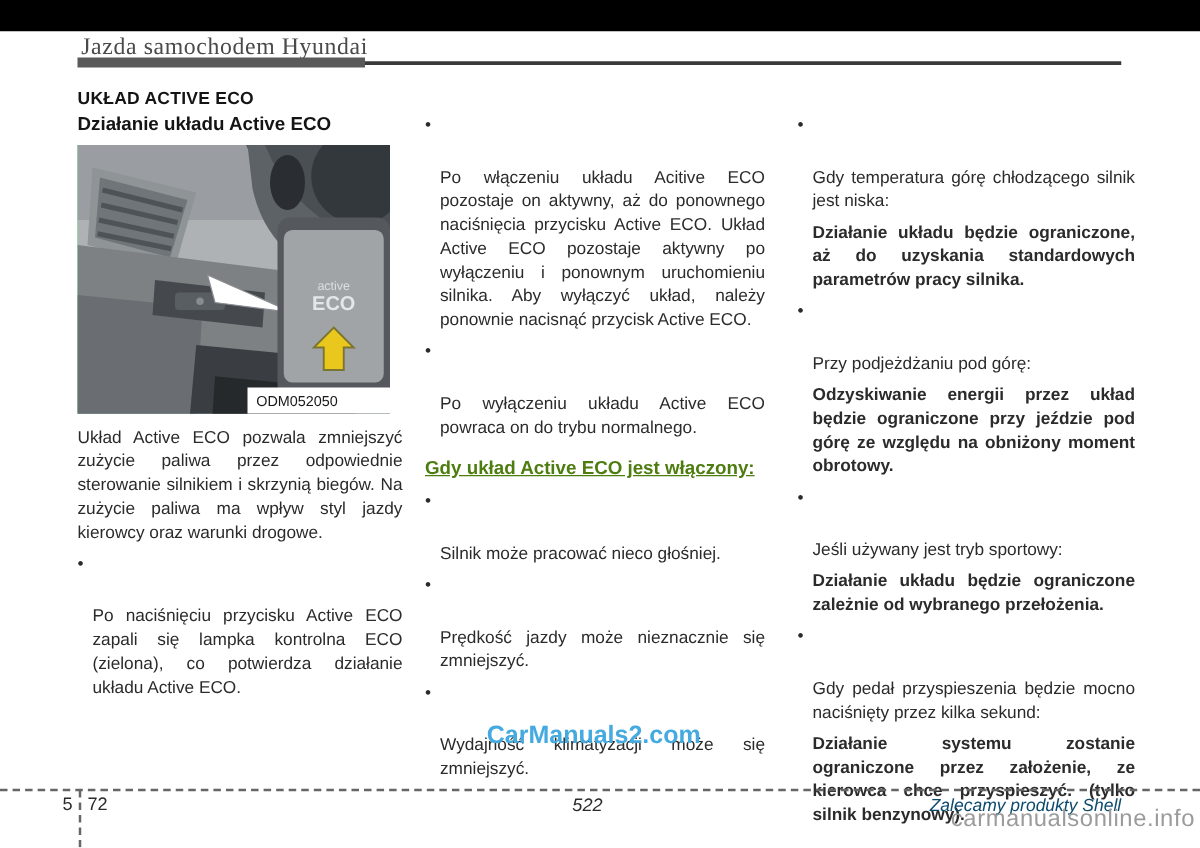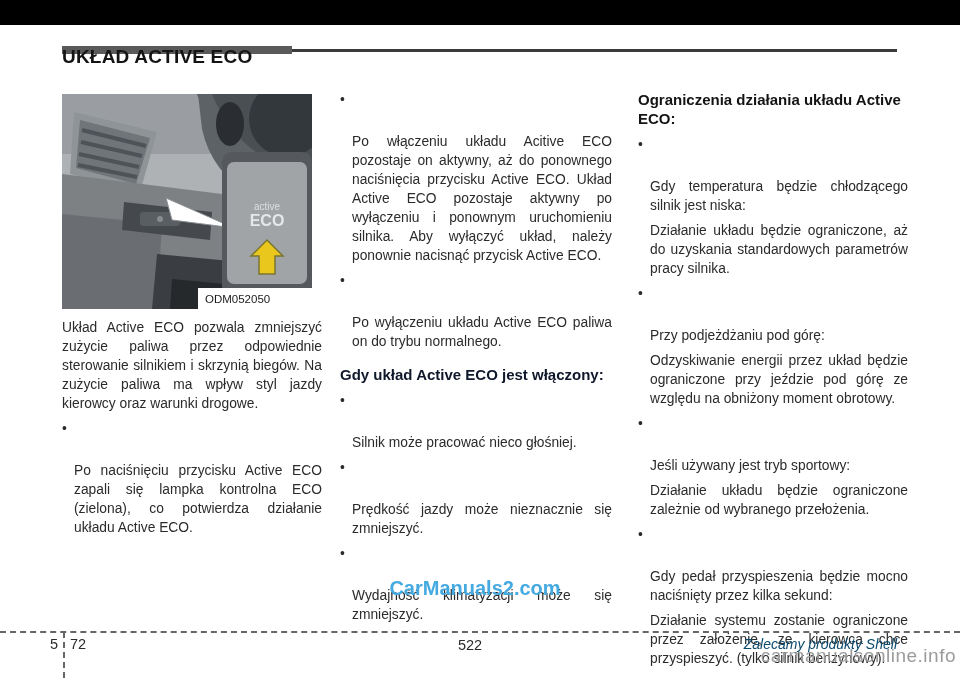--- a/index.html
+++ b/index.html
@@ -8,66 +8,68 @@
     font-family:"Liberation Sans", sans-serif;color:#2b2b2b;
   }
   .topbar{position:absolute;top:0;left:0;width:960px;height:25px;background:#000000;}
   .breadcrumb{
     position:absolute;top:27px;left:65px;
     font-family:"Liberation Serif", serif;font-size:19px;color:#4a4a4a;letter-spacing:.5px;
   }
   .rule-thick{position:absolute;top:46px;left:62px;width:230px;height:8px;background:#5a5a5a;}
   .rule-thin{position:absolute;top:49px;left:292px;width:605px;height:3px;background:#3a3a3a;}
   .page-title{
-    position:absolute;top:46px;left:62px;font-size:19px;font-weight:bold;color:#141414;letter-spacing:.2px;text-align:right;
+    position:absolute;top:70px;left:62px;font-size:14px;font-weight:bold;color:#141414;letter-spacing:.2px;text-align:right;
   }
   .col{position:absolute;font-size:13.8px;line-height:19px;}
   .col-left{left:62px;top:90px;width:260px;}
   .col-mid{left:340px;top:90px;width:272px;}
   .col-right{left:638px;top:90px;width:270px;}
   .h-sub{font-size:15px;font-weight:bold;color:#141414;line-height:19px;margin:0 0 7px 0;}
-  .h-sub2{font-size:15px;font-weight:bold;color:#0f172a;line-height:19px;margin:14px 0 7px 0;}
+  .h-sub2{font-size:15px;font-weight:bold;color:#4d7c0f;line-height:19px;margin:14px 0 7px 0;text-decoration:underline;}
   .para{margin:0 0 6px 0;text-align:justify;}
   .bullet{display:flex;margin:0 0 6px 0;}
   .bullet .dot{flex:0 0 12px;}
   .bullet .txt{flex:1;text-align:justify;margin-top:42px;}
-  .detail{margin:0 0 6px 12px;text-align:justify;}
+  .detail{margin:0 0 6px 12px;text-align:justify;font-weight:bold;}
   .photo{position:relative;width:250px;height:215px;margin:4px 0 9px 0;background:#22c55e;}
   .photo svg{display:block;}
   .watermark-blue{
     position:absolute;top:577px;left:0;width:950px;text-align:center;
     font-size:20px;font-weight:bold;color:#45aae0;
   }
   .footer-dash-h{position:absolute;top:631px;left:0;width:960px;border-top:2px dashed #666666;}
   .footer-dash-v{position:absolute;top:632px;left:63px;height:46px;border-left:2px dashed #666666;}
   .footer-num{position:absolute;font-size:14.5px;color:#2b2b2b;}
   .fn-chapter{top:636px;left:50px;}
   .fn-page-in-chapter{top:636px;left:70px;}
-  .fn-center{top:637px;left:0;width:940px;text-align:center;}
+  .fn-center{top:637px;left:0;width:940px;text-align:center;font-style:italic;}
   .fn-slogan{
     position:absolute;top:636px;right:63px;
     font-size:14px;font-weight:normal;font-style:italic;color:#0c4a6e;
   }
   .fn-site{
     position:absolute;top:645px;right:4px;
     font-size:19px;color:#9b9b9b;letter-spacing:.5px;
   }
 </style>
 </head>
 <body>
 
 <div class="page">
 
   <div class="topbar"></div>
+  <div class="breadcrumb">Jazda samochodem Hyundai</div>
   <div class="rule-thick"></div>
   <div class="rule-thin"></div>
 
   <div class="page-title">UKŁAD ACTIVE ECO</div>
 
   <div class="col col-left">
+    <div class="h-sub">Działanie układu Active ECO</div>
 
     <div class="photo">
       <svg width="250" height="215" viewBox="0 0 250 215">
 
         <rect x="0" y="0" width="250" height="215" fill="#aeb2b5"></rect>
 
         <rect x="0" y="0" width="250" height="60" fill="#9a9ea2"></rect>
 
         <path d="M135 0 L250 0 L250 95 L200 90 Q160 70 150 40 Q143 18 135 0 Z" fill="#4a4f54"></path>
         <circle cx="225" cy="25" r="38" fill="#33383d"></circle>
@@ -112,45 +114,44 @@
     </div>
   </div>
 
   <div class="col col-mid">
     <div class="bullet">
       <span class="dot">•</span>
       <span class="txt">Po włączeniu układu Acitive ECO pozostaje on aktywny, aż do ponownego naciśnięcia przycisku Active ECO. Układ Active ECO pozostaje aktywny po wyłączeniu i ponownym uruchomieniu silnika. Aby wyłączyć układ, należy ponownie nacisnąć przycisk Active ECO.</span>
     </div>
     <div class="bullet">
       <span class="dot">•</span>
-      <span class="txt">Po wyłączeniu układu Active ECO paliwa on do trybu normalnego.</span>
+      <span class="txt">Po wyłączeniu układu Active ECO powraca on do trybu normalnego.</span>
     </div>
 
     <div class="h-sub2">Gdy układ Active ECO jest włączony:</div>
 
     <div class="bullet">
       <span class="dot">•</span>
       <span class="txt">Silnik może pracować nieco głośniej.</span>
     </div>
     <div class="bullet">
       <span class="dot">•</span>
       <span class="txt">Prędkość jazdy może nieznacznie się zmniejszyć.</span>
     </div>
     <div class="bullet">
       <span class="dot">•</span>
       <span class="txt">Wydajność klimatyzacji może się zmniejszyć.</span>
     </div>
   </div>
 
   <div class="col col-right">
-    <div class="h-sub">Ograniczenia działania układu Active ECO:</div>
 
     <div class="bullet">
       <span class="dot">•</span>
-      <span class="txt">Gdy temperatura będzie chłodzącego silnik jest niska:</span>
+      <span class="txt">Gdy temperatura górę chłodzącego silnik jest niska:</span>
     </div>
     <p class="detail">Działanie układu będzie ograniczone, aż do uzyskania standardowych parametrów pracy silnika.</p>
 
     <div class="bullet">
       <span class="dot">•</span>
       <span class="txt">Przy podjeżdżaniu pod górę:</span>
     </div>
     <p class="detail">Odzyskiwanie energii przez układ będzie ograniczone przy jeździe pod górę ze względu na obniżony moment obrotowy.</p>
 
     <div class="bullet">

